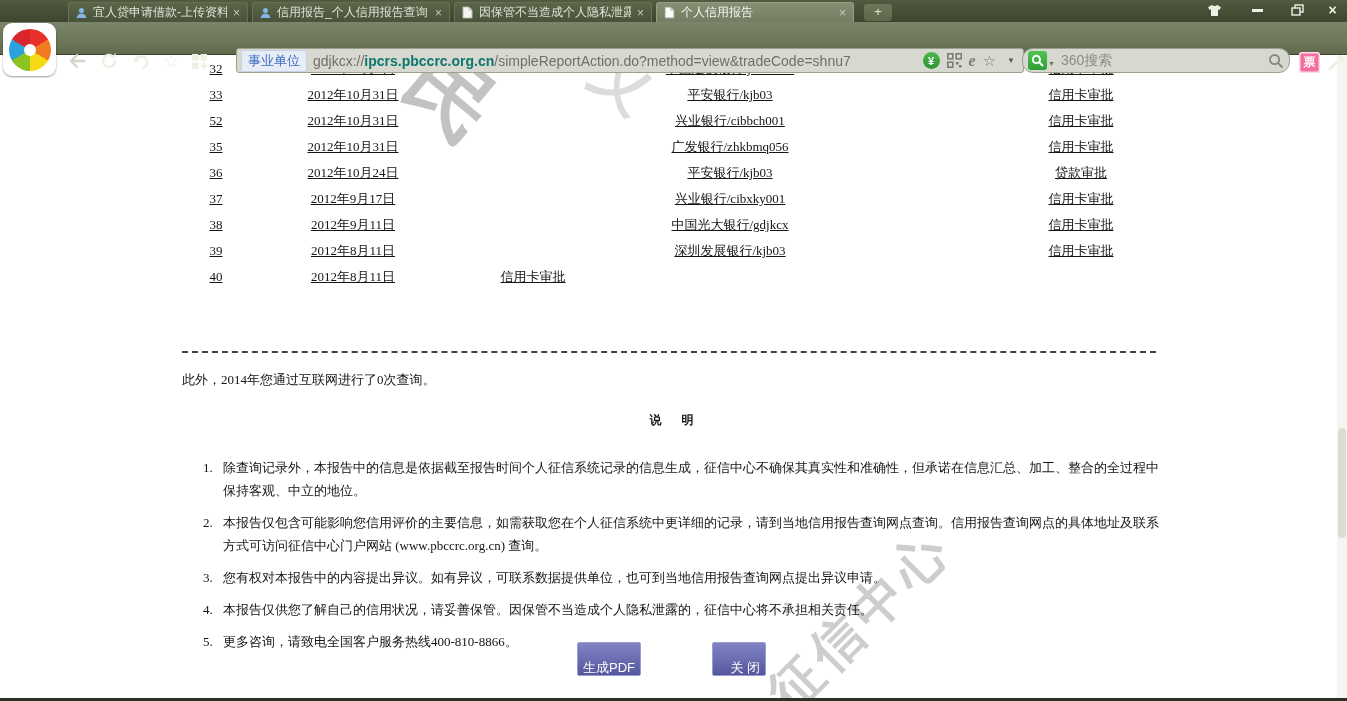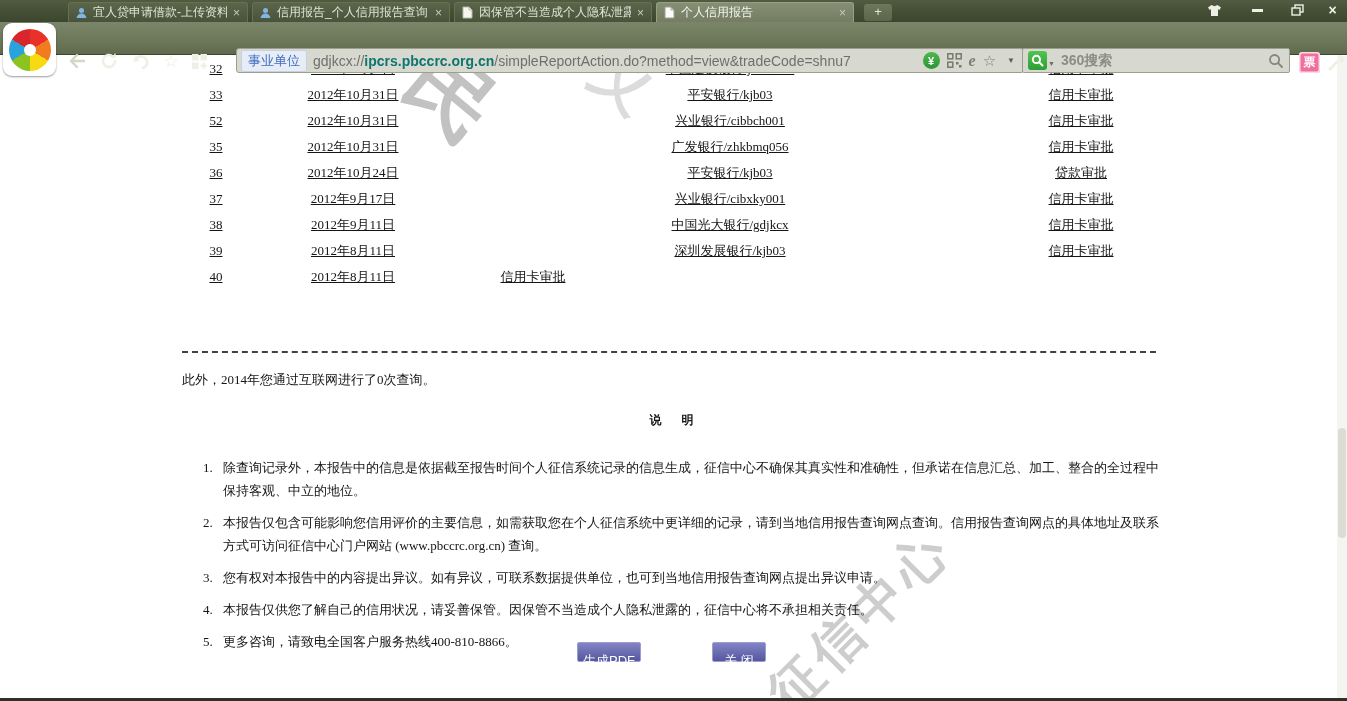--- a/index.html
+++ b/index.html
@@ -58,22 +58,22 @@
     font-size:13px; padding:1px 6px; border-radius:2px; white-space:nowrap; }
   .url { flex:1; font-size:14px; white-space:nowrap; overflow:hidden; margin-left:6px; color:#70706a; }
   .url .host { color:#0f766e; font-weight:bold; }
   .abar-icons { display:flex; align-items:center; gap:7px; margin-left:6px; }
   .ie-e { font-family:"Liberation Serif",serif; font-style:italic; font-weight:bold;
     font-size:16px; color:#7c8172; line-height:1; }
   .fav-star { font-size:15px; color:#7c8172; line-height:1; }
   .dd { font-size:8px; color:#5a5f4e; padding:0 4px; }
 
   .searchbox { position:absolute; left:1022px; top:26px; width:268px; height:25px;
-    background:#d7d9d0; border:1px solid #9aa08c; border-radius:2px;
-    display:flex; align-items:center; padding:0 5px;font-weight:bold; }
+    background:#d7d9d0; border:1px solid #9aa08c; border-radius:11px;
+    display:flex; align-items:center; padding:0 5px; }
   .qicon { width:19px; height:19px; border-radius:3px;
     background:linear-gradient(#52c452,#2e9e34); display:flex; align-items:center; justify-content:center; }
   .search-dd { font-size:7px; color:#6b7060; margin:6px 0 0 1px; }
   .search-ph { flex:1; font-size:14px; color:#8c8c85; margin-left:6px; }
 
   .ticket { position:absolute; left:1299px; top:30px; width:21px; height:21px;
     background:#f06f9e; border-radius:3px; box-shadow:inset 0 0 0 1.5px rgba(255,255,255,.75);
     color:#fff; font-size:12px; font-weight:bold; display:flex; align-items:center; justify-content:center; }
   .wrench { position:absolute; left:1327px; top:31px; }
 
@@ -99,23 +99,23 @@
     border-top:2px dashed #414141; z-index:2; }
   .inet-note { position:absolute; left:182px; top:315px; font-size:13px; z-index:2; }
   .notes-title { position:absolute; left:0; top:356px; width:1347px; text-align:center;
     font-size:12px; font-weight:bold; letter-spacing:4px; z-index:2; }
 
   .notes { position:absolute; left:203px; top:400px; width:958px; z-index:2; }
   .note { display:flex; font-size:13px; line-height:23px; margin-bottom:9px; }
   .note .num { width:20px; flex:none; }
   .note .txt { flex:1; }
 
-  .pbtn { position:absolute; top:586px; height:20px; min-width:54px; padding:9px 5px;
+  .pbtn { position:absolute; top:586px; height:20px; min-width:54px; padding:16px 5px;
     background:linear-gradient(#8284c6,#55579e); border:1px solid #9b9dd0; border-radius:2px;
-    color:#fff; font-size:13px; text-align:center; line-height:18px;
+    color:#fff; font-size:13px; text-align:right; line-height:18px;
     font-family:"Liberation Sans", sans-serif; z-index:3; }
   .btn-pdf { left:577px; }
   .btn-close { left:712px; }
 
   .scrollbar { position:absolute; right:0; top:0; bottom:0; width:10px; background:#f4f4f0; z-index:4; }
   .sthumb { position:absolute; right:1px; top:58%; width:8px; height:110px; background:#dddcd4; border-radius:4px; }
 
   svg { display:block; }
 </style>
 </head>

